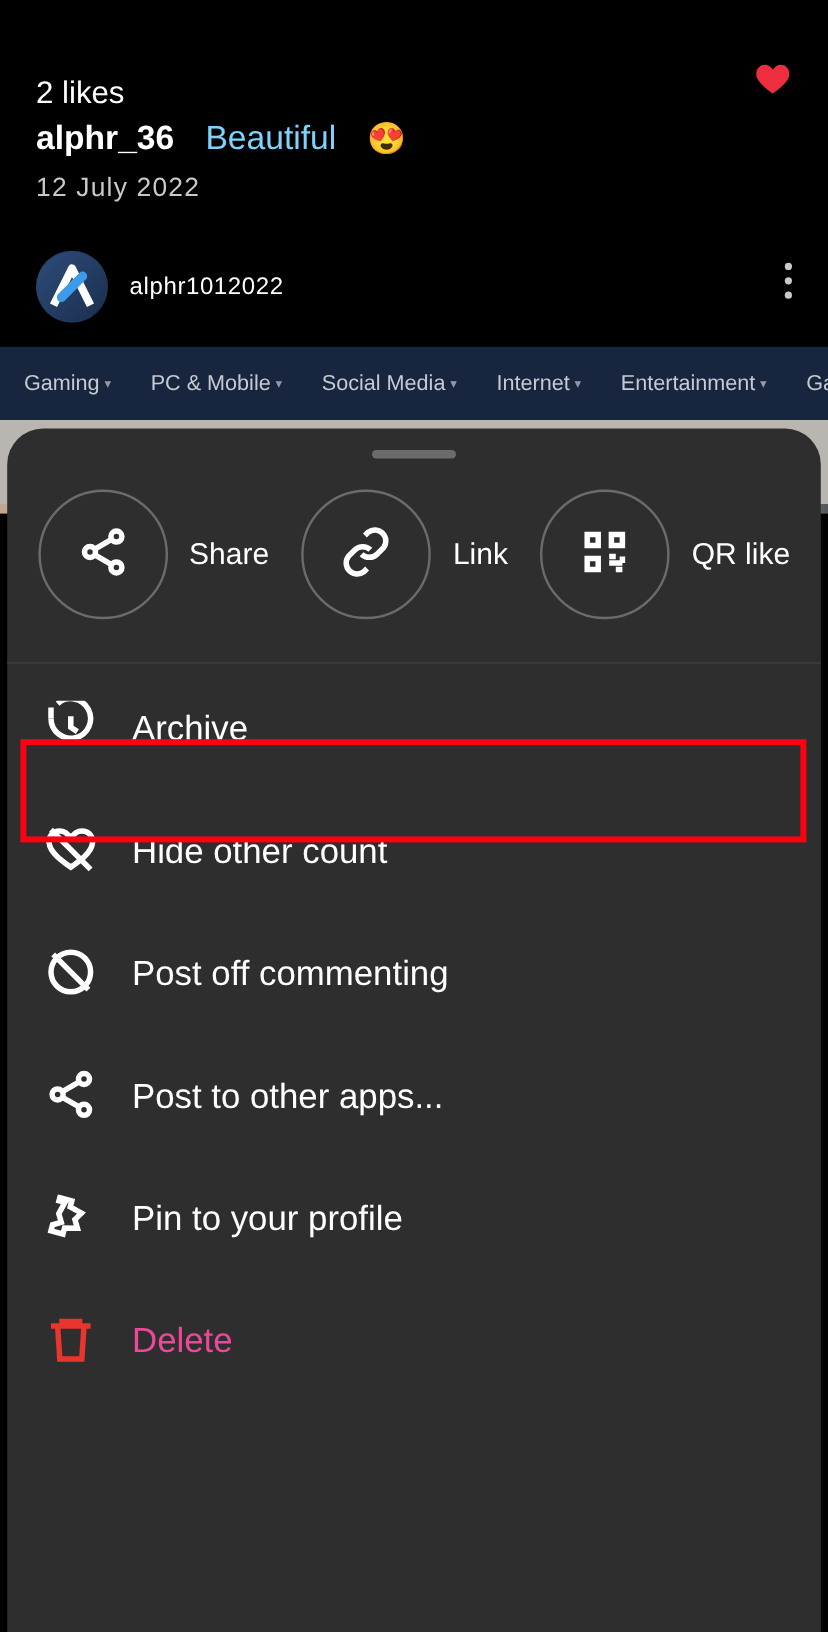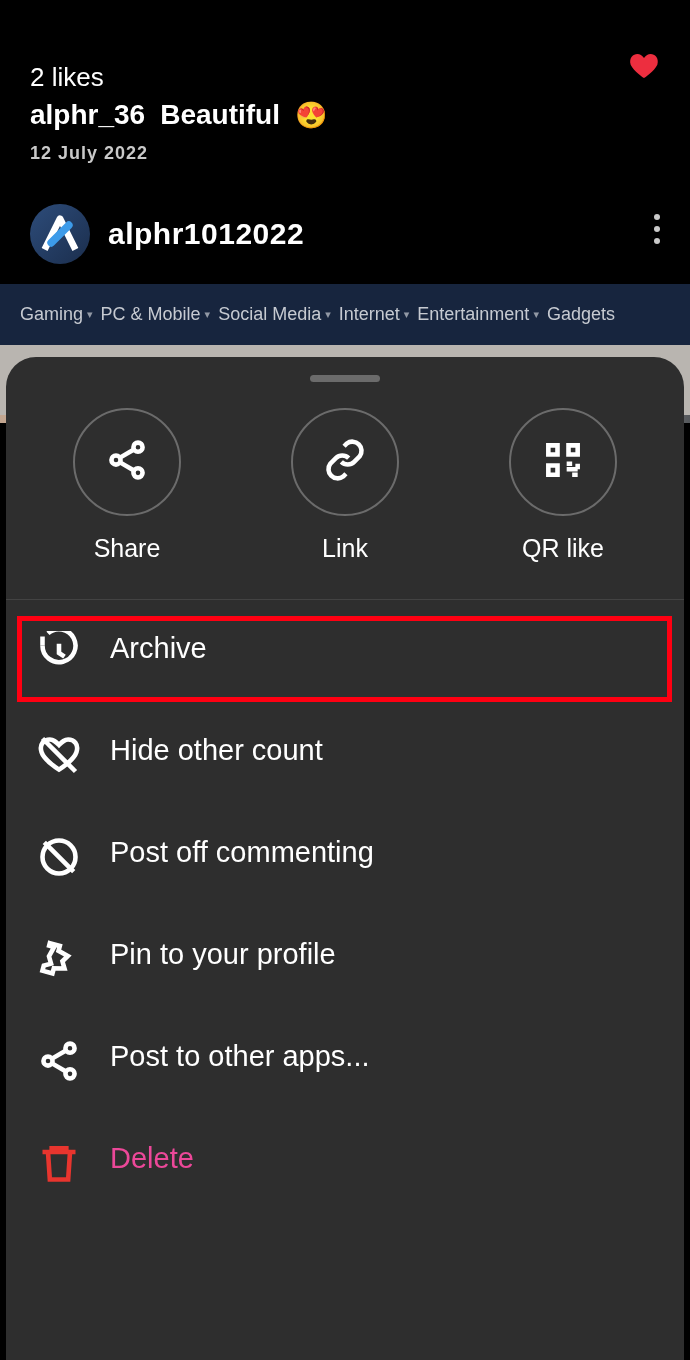--- a/index.html
+++ b/index.html
@@ -17,37 +17,36 @@
   .post-info {
     padding: 20px 30px 10px 30px;
     position: relative;
   }
   .likes-text {
     font-size: 26px;
     font-weight: 500;
     margin-bottom: 6px;
     margin-top: 42px;
   }
-  .caption-row { display: flex; align-items: center; gap: 15px; }
+  .caption-row { display: flex; align-items: center; gap: 26px; }
   .caption-user { font-size: 28px; font-weight: 600; }
-  .caption-text { font-size: 28px; font-weight: 700; color: #ffffff; }
+  .caption-text { font-size: 28px; font-weight: 400; color: #7dd3fc; }
   .emoji { font-size: 26px; }
   .heart-right {
     position: absolute;
     right: 30px;
     top: 50px;
     color: #ed2e3f;
     font-size: 28px;
   }
   .post-date {
-    font-size: 18px;
+    font-size: 22px;
     color: #c9c9c9;
     margin-top: 12px;
     letter-spacing: 1px;
-    font-weight: bold;
   }
 
   
   .profile-row {
     display: flex;
     align-items: center;
     padding: 30px 30px 20px 30px;
     position: relative;
   }
   .avatar {
@@ -55,21 +54,21 @@
     height: 60px;
     border-radius: 50%;
     background: linear-gradient(135deg, #2d4c7a 0%, #1b2e4d 100%);
     margin-right: 18px;
     display: flex;
     align-items: center;
     justify-content: center;
     overflow: hidden;
   }
   .avatar svg { width: 44px; height: 44px; }
-  .profile-name { font-size: 30px; font-weight: 700; letter-spacing: 0.5px; }
+  .profile-name { font-size: 20px; font-weight: 400; letter-spacing: 0.5px; }
   .more-dots {
     position: absolute;
     right: 30px;
     top: 50%;
     transform: translateY(-50%);
     display: flex;
     flex-direction: column;
     gap: 6px;
   }
   .more-dots .dot {
@@ -78,21 +77,21 @@
     border-radius: 50%;
     background: #c9c9c9;
   }
 
   
   .nav-bar {
     background: #17253e;
     display: flex;
     align-items: center;
     padding: 20px 20px;
-    gap: 8px;
+    gap: 33px;
     color: #c6cad1;
     font-size: 18px;
     font-family: Arial, sans-serif;
     flex-wrap: nowrap;
     white-space: nowrap;
   }
   .nav-item { display: flex; align-items: center; gap: 4px; }
   .chev { font-size: 11px; opacity: 0.7; }
 
   .image-strip {
@@ -124,21 +123,21 @@
     margin: 0 auto 26px auto;
   }
 
   .quick-row {
     display: flex;
     justify-content: space-around;
     padding: 0 12px 36px 12px;
   }
   .quick-item {
     display: flex;
-    flex-direction: column;
+    flex-direction: row;
     align-items: center;
     gap: 18px;
   }
   .quick-circle {
     width: 108px;
     height: 108px;
     border-radius: 50%;
     border: 2px solid #6b6b6b;
     display: flex;
     align-items: center;
@@ -149,20 +148,21 @@
 
   .divider {
     height: 1px;
     background: #434343;
     margin: 0 0 0 0;
   }
 
   .menu-list { padding: 4px 0; }
   .menu-item {
     display: flex;
+    align-items: center;
     gap: 28px;
     padding: 28px 30px;
   }
   .menu-icon {
     width: 46px;
     height: 46px;
     flex-shrink: 0;
     display: flex;
     align-items: center;
     justify-content: center;
@@ -320,42 +320,42 @@
       </span>
         </div>
       <div class="menu-label">Post off commenting</div>
     </div>
 
 
     <div class="menu-item">
       <div class="menu-icon">
           <span>
         <svg viewBox="0 0 24 24">
-              <path d="M12 2l4 4-2 2 3 5-4 1-1 4-5-3-2 2-4-4 2-2 4 1 1-4 5-3-2-2 1-1z" transform="rotate(-30 12 12)"></path>
-            </svg>
-      </span>
-        </div>
-      <div class="menu-label">Pin to your profile</div>
-    </div>
-
-    <div class="menu-item">
-      <div class="menu-icon">
-          <span>
-        <svg viewBox="0 0 24 24">
               <circle cx="18" cy="5" r="2.5"></circle>
               <circle cx="6" cy="12" r="2.5"></circle>
               <circle cx="18" cy="19" r="2.5"></circle>
               <line x1="8.2" y1="10.7" x2="15.8" y2="6.3"></line>
               <line x1="8.2" y1="13.3" x2="15.8" y2="17.7"></line>
             </svg>
       </span>
         </div>
       <div class="menu-label">Post to other apps...</div>
     </div>
 
+    <div class="menu-item">
+      <div class="menu-icon">
+          <span>
+        <svg viewBox="0 0 24 24">
+              <path d="M12 2l4 4-2 2 3 5-4 1-1 4-5-3-2 2-4-4 2-2 4 1 1-4 5-3-2-2 1-1z" transform="rotate(-30 12 12)"></path>
+            </svg>
+      </span>
+        </div>
+      <div class="menu-label">Pin to your profile</div>
+    </div>
+
     <div class="menu-item danger">
       <div class="menu-icon">
           <span>
         <svg viewBox="0 0 24 24">
               <path d="M3 6h18"></path>
               <path d="M8 6V4h8v2"></path>
               <path d="M6 6l1 15h10l1-15"></path>
             </svg>
       </span>
         </div>

